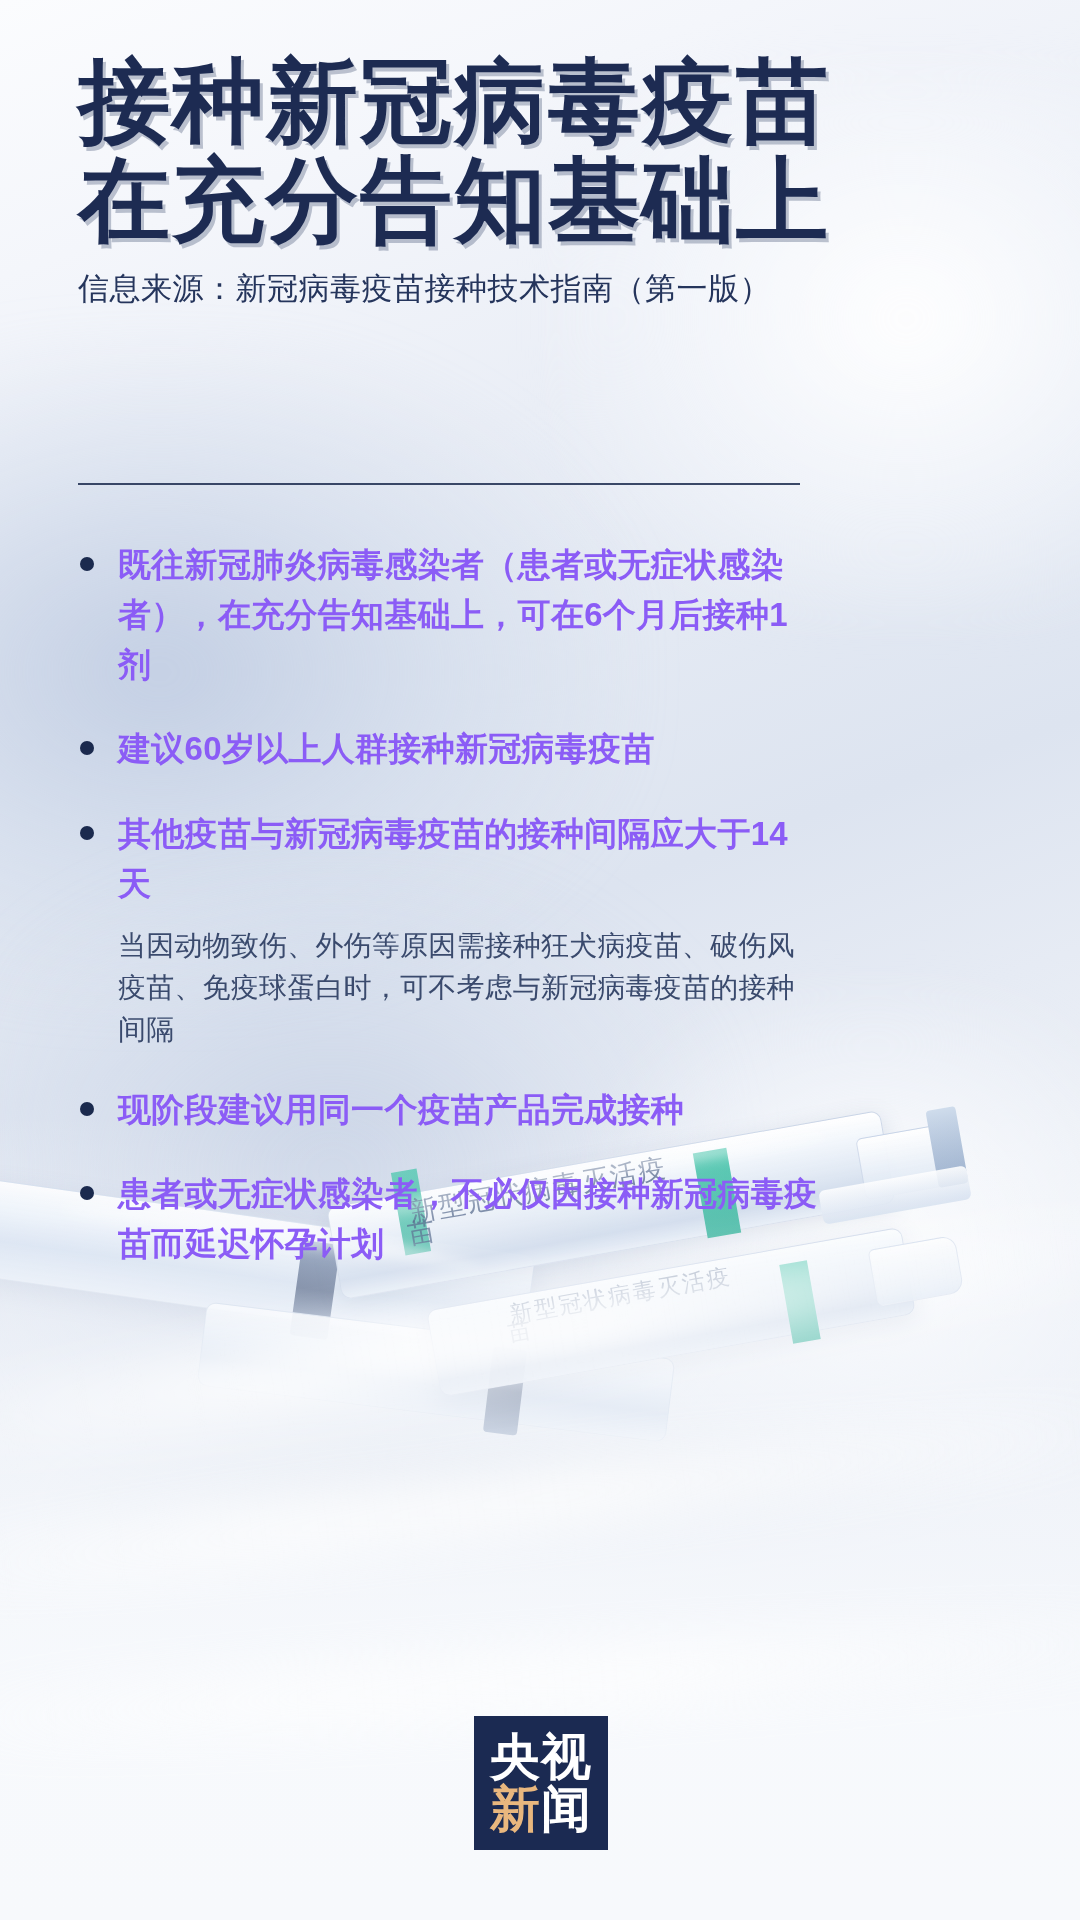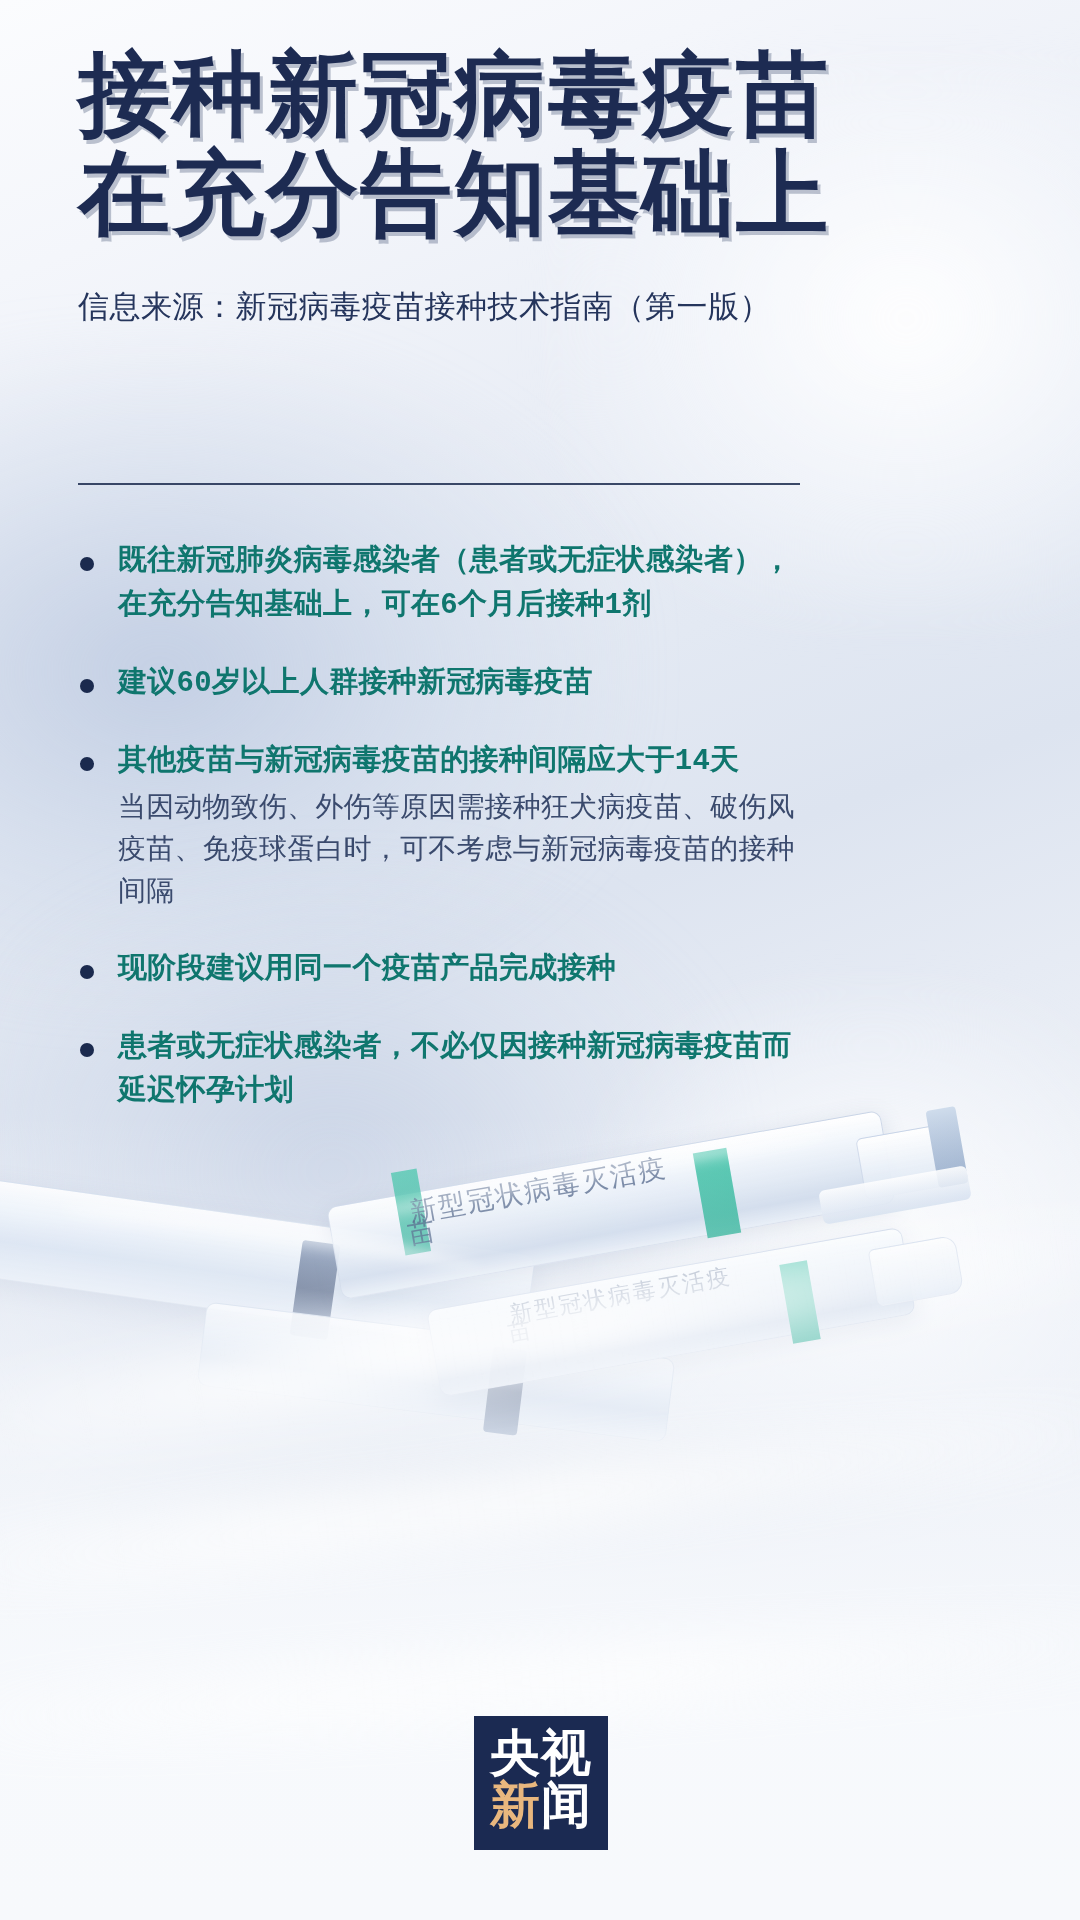--- a/index.html
+++ b/index.html
@@ -215,39 +215,39 @@
   .table-shadow {
     position: absolute;
     left: 60px; top: 410px;
     width: 900px; height: 120px;
     background: radial-gradient(ellipse at 50% 40%, rgba(120,140,175,0.28) 0%, rgba(150,168,198,0.12) 50%, rgba(200,212,232,0) 80%);
     filter: blur(18px);
     transform: rotate(-3deg);
   }
 
   
-  .content { position: absolute; inset: 0; font-family: Liberation Mono, monospace; }
+  .content { position: absolute; inset: 0; }
 
   .title-block {
     position: absolute;
     left: 78px;
     top: 52px;
     width: 930px;
   }
   .title-line {
     font-size: 92px;
     line-height: 1.08;
     font-weight: 700;
     color: #1d2b52;
     letter-spacing: 2px;
     text-shadow: 3px 4px 0 rgba(45,62,100,0.30);
     white-space: nowrap;
   }
   .subtitle {
-    margin-top: 36px;
+    margin-top: 16px;
     font-size: 31px;
     line-height: 1.4;
     color: #25355c;
     letter-spacing: 0.5px;
     font-weight: 400;
     white-space: nowrap;
   }
 
   .divider {
     position: absolute;
@@ -273,28 +273,28 @@
   .bullet .dot {
     position: absolute;
     left: 2px;
     top: 17px;
     width: 14px;
     height: 14px;
     border-radius: 50%;
     background: #1b2a4e;
   }
   .bullet .main {
-    font-size: 29px;
+    font-size: 33px;
     line-height: 1.52;
     font-weight: 700;
-    color: #0f766e;
+    color: #8b5cf6;
     letter-spacing: 0.3px;
   }
   .bullet .sub {
-    margin-top: 4px;
+    margin-top: 16px;
     font-size: 28px;
     line-height: 1.5;
     font-weight: 400;
     color: #3a4a6d;
     letter-spacing: 0.2px;
   }
 
   
   .logo {
     position: absolute;

